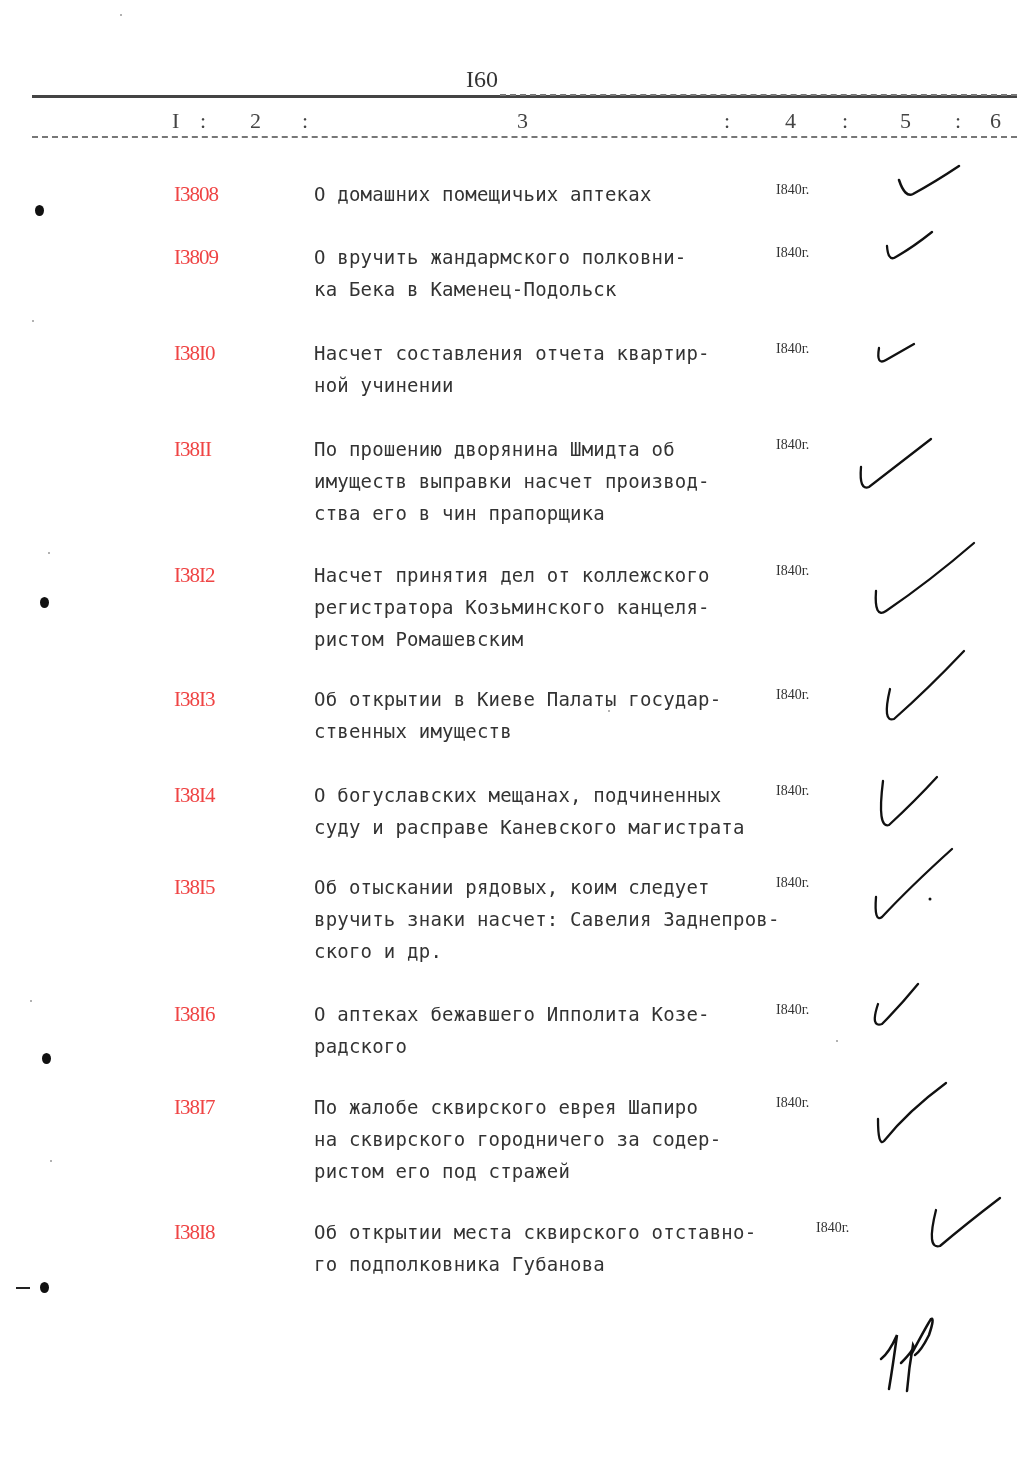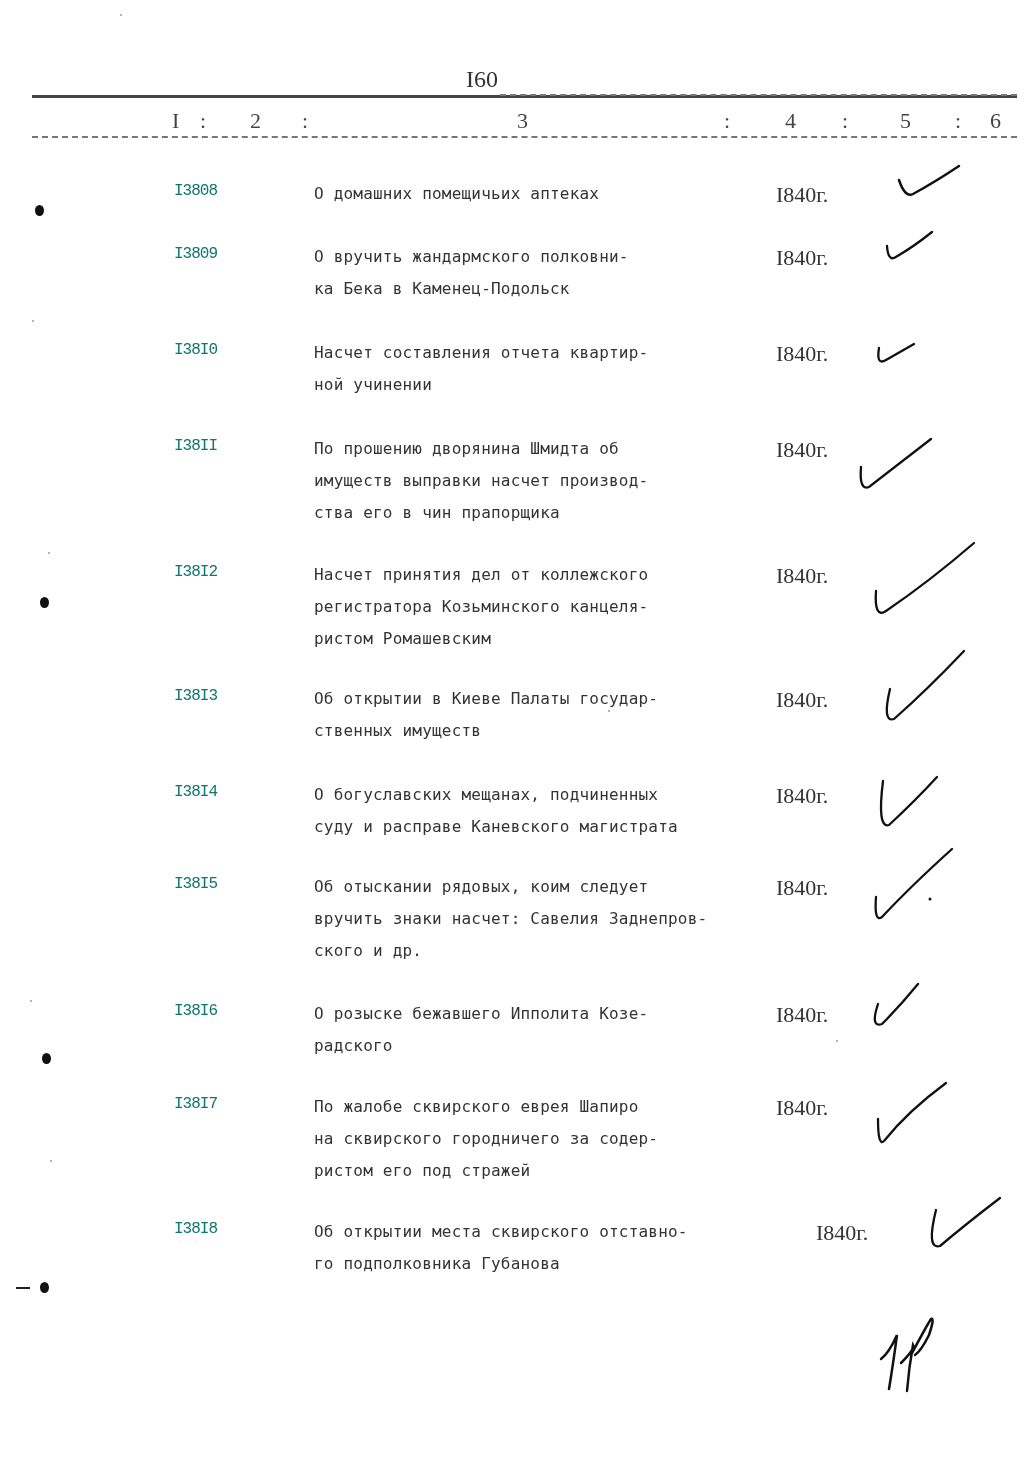--- a/index.html
+++ b/index.html
@@ -29,32 +29,32 @@
     border-top: 2px dashed #777;
   }
   .col-head {
     position: absolute; top: 108px;
     font-family: "Liberation Serif", serif;
     font-size: 22px; color: #444;
   }
   .entry { position: absolute; left: 0; width: 1024px; }
   .entry-num {
     position: absolute; left: 174px; top: 0;
-    font-family: Liberation Mono, monospace;
-    font-size: 16px; color: #0f766e; letter-spacing: -1px;
+    font-family: Liberation Serif, serif;
+    font-size: 21px; color: #ef4444; letter-spacing: -1px;
   }
   .entry-title {
     position: absolute; left: 314px; top: 0;
-    font-size: 16px; line-height: 32px; color: #333;
+    font-size: 19px; line-height: 32px; color: #333;
     white-space: pre; letter-spacing: 0.2px;
   }
   .entry-year {
     position: absolute; left: 776px; top: 0;
     font-family: "Liberation Serif", serif;
-    font-size: 22px; color: #333;
+    font-size: 14px; color: #333;
   }
   .check { position: absolute; }
   .check svg { display: block; }
   .bullet {
     position: absolute; width: 9px; height: 11px; border-radius: 50%;
     background: #111;
   }
   .signature { position: absolute; left: 875px; top: 1315px; }
   .speck { position: absolute; width: 2px; height: 2px; background: #999; border-radius: 50%; }
 </style>
@@ -175,21 +175,21 @@
   <div class="check" style="left:870px;top:-28px">
     <svg width="90" height="80">
         <path d="M6 50 Q4 76 12 70 Q40 40 82 2" fill="none" stroke="#111" stroke-width="2.3" stroke-linecap="round"></path>
         <circle cx="60" cy="52" r="1.5" fill="#111"></circle>
       </svg>
   </div>
 </div>
 
 <div class="entry" style="top:1002px">
   <div class="entry-num">I38I6</div>
-  <div class="entry-title" style="top:-4px">О розыске бежавшего Ипполита Козе-
+  <div class="entry-title" style="top:-4px">О аптеках бежавшего Ипполита Козе-
 радского</div>
   <div class="entry-year">I840г.</div>
   <div class="check" style="left:870px;top:-20px">
     <svg width="60" height="50">
         <path d="M8 22 Q0 46 12 42 Q30 24 48 2" fill="none" stroke="#111" stroke-width="2.3" stroke-linecap="round"></path>
       </svg>
   </div>
 </div>
 
 <div class="entry" style="top:1095px">

